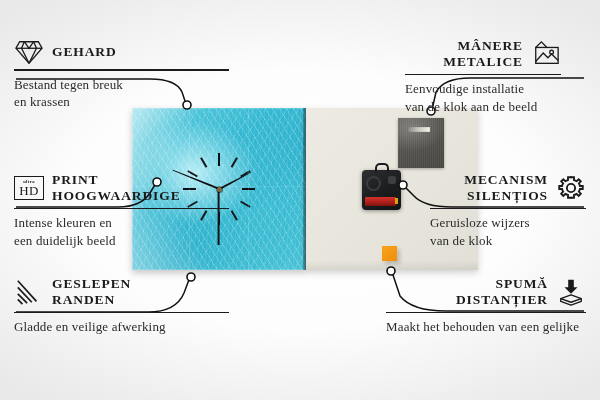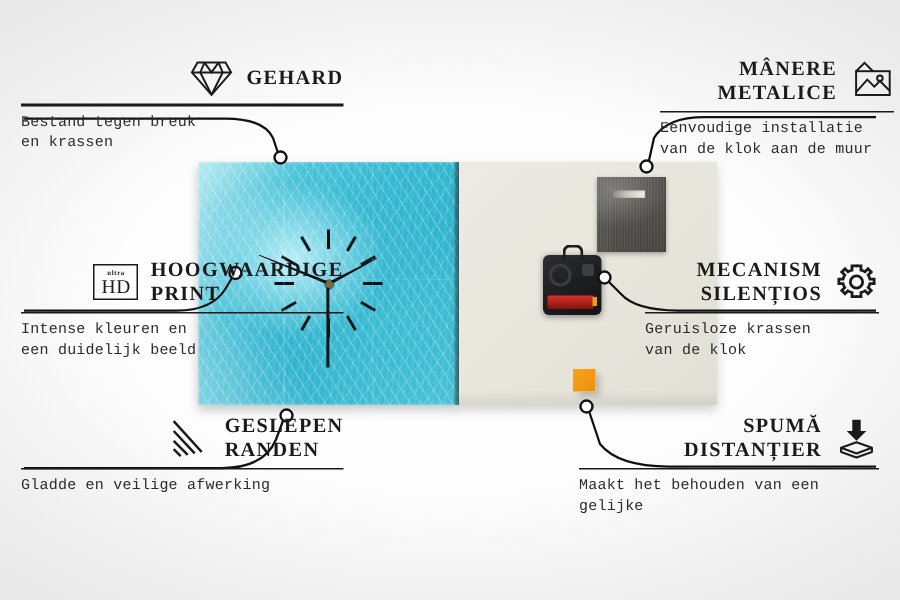--- a/index.html
+++ b/index.html
@@ -138,36 +138,36 @@
 
   
   .feature { position:absolute; width:215px; }
   .feature .head { display:flex; align-items:center; gap:8px; }
   .feature .title {
     font-size:13.5px; font-weight:700; letter-spacing:.9px;
     color:#1a1a1a; line-height:1.22; text-transform:uppercase;
   }
   .feature .rule { height:1.5px; background:#1b1b1b; margin:3px 0 5px; }
   .feature .desc {
-    font-size:10px; color:#2b2b2b; line-height:1.33; letter-spacing:.15px;font-family:Liberation Mono, monospace;
-  }
-  .feature.left .head { justify-content:flex-end; }
+    font-size:13px; color:#2b2b2b; line-height:1.33; letter-spacing:.15px;
+  }
+  .feature.left .head { justify-content:flex-start; }
   .feature.left .title { text-align:left; }
   .feature.left .desc  { text-align:left; }
   .feature.right .head { justify-content:flex-end; flex-direction:row; }
   .feature.right .title{ text-align:right; }
   .feature.right .desc { }
 
   .ficon { flex:0 0 auto; width:30px; height:28px; display:block; }
 
   
   #f-glass   { left:14px;  top:38px;  }
   #f-print   { left:14px;  top:172px; }
   #f-edges   { left:14px;  top:276px; }
-  #f-handles { left:440px; top:38px;  width:156px; }
+  #f-handles { left:405px; top:38px;  width:156px; }
   #f-mech    { left:430px; top:172px; width:156px; }
   #f-spacer  { left:386px; top:276px; width:200px; }
 
   #f-handles .rule, #f-mech .rule, #f-spacer .rule { }
   .hd-box {
     width:30px; height:24px; border:1.6px solid #1a1a1a;
     display:flex; flex-direction:column; align-items:center; justify-content:center;
     line-height:1;
   }
   .hd-box .u { font-size:4.6px; letter-spacing:.4px; font-weight:700; color:#1a1a1a; }
@@ -284,22 +284,22 @@
     </div>
   </div>
 
   <div class="feature left" id="f-print">
     <div class="head">
       <div class="ficon hd-box">
         <span class="u">ultra</span>
         <span class="h">HD</span>
       </div>
       <div class="title">
+        <div>PRINT</div>
         <div>HOOGWAARDIGE</div>
-        <div>PRINT</div>
       </div>
     </div>
     <div class="rule"></div>
     <div class="desc">
       <div>Intense kleuren en</div>
       <div>een duidelijk beeld</div>
     </div>
   </div>
 
   <div class="feature left" id="f-edges">
@@ -334,21 +334,21 @@
           <rect x="5" y="8" width="24" height="17"></rect>
           <path d="M17,8 L11,2 L5,8"></path>
           <path d="M5,23 L13,14 L18,19 L22,15 L29,22"></path>
           <circle cx="22" cy="13" r="2"></circle>
         </g>
       </svg>
     </div>
     <div class="rule"></div>
     <div class="desc">
       <div>Eenvoudige installatie</div>
-      <div>van de klok aan de muur</div>
+      <div>van de klok aan de beeld</div>
     </div>
   </div>
 
   <div class="feature right" id="f-mech">
     <div class="head">
       <div class="title">
         <div>MECANISM</div>
         <div>SILENȚIOS</div>
       </div>
       <svg class="ficon" viewBox="0 0 32 30">
@@ -358,21 +358,21 @@
                    l2.1,2.1 -2.3,2.3 -2.1,-2.1 a9.6,9.6 0 0 1 -2.9,1.2 l0,3.0 -3.2,0"></path>
           <path d="M16,3.5 l-3.2,0 0,3.0 a9.6,9.6 0 0 0 -2.9,1.2 l-2.1,-2.1 -2.3,2.3 2.1,2.1
                    a9.6,9.6 0 0 0 -1.2,2.9 l-3.0,0 0,3.2 3.0,0 a9.6,9.6 0 0 0 1.2,2.9
                    l-2.1,2.1 2.3,2.3 2.1,-2.1 a9.6,9.6 0 0 0 2.9,1.2 l0,3.0 3.2,0"></path>
           <circle cx="16" cy="15" r="4.4"></circle>
         </g>
       </svg>
     </div>
     <div class="rule"></div>
     <div class="desc">
-      <div>Geruisloze krassen</div>
+      <div>Geruisloze wijzers</div>
       <div>van de klok</div>
     </div>
   </div>
 
   <div class="feature right" id="f-spacer">
     <div class="head">
       <div class="title">
         <div>SPUMĂ</div>
         <div>DISTANȚIER</div>
       </div>

